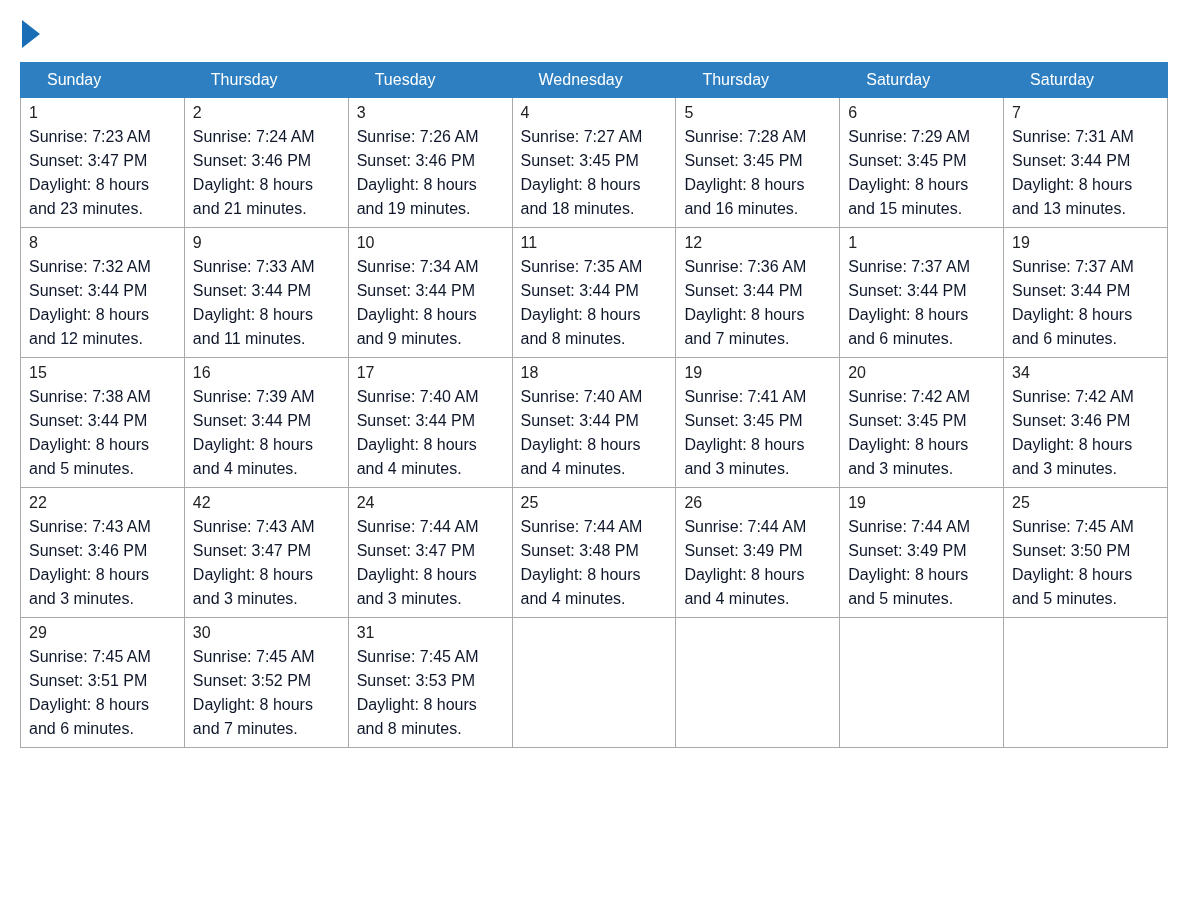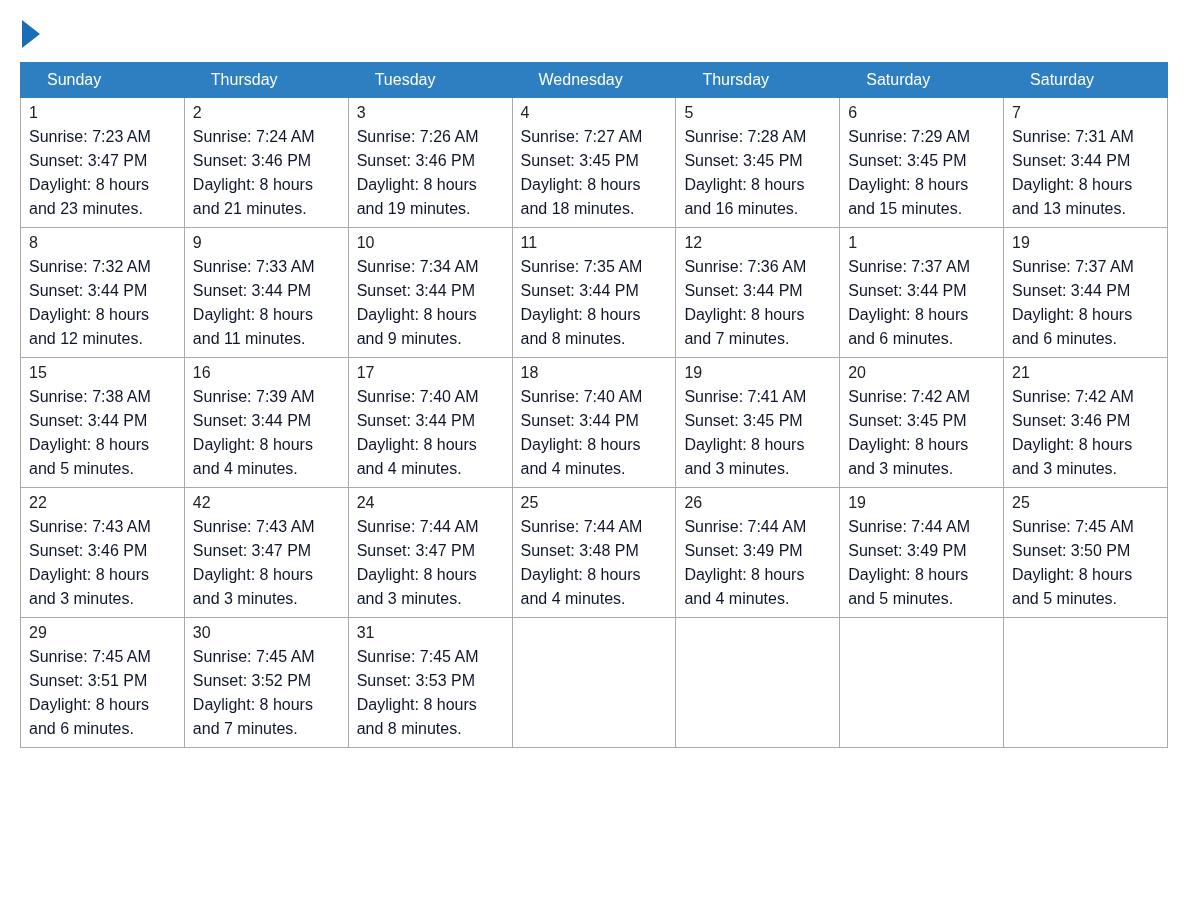--- a/index.html
+++ b/index.html
@@ -310,21 +310,21 @@
         <td>
         <span class="day-number">20</span>
         <div class="day-info">
           Sunrise: 7:42 AM<br>
           Sunset: 3:45 PM<br>
           Daylight: 8 hours<br>
           and 3 minutes.
         </div>
       </td>
         <td>
-        <span class="day-number">21</span>
+        <span class="day-number">34</span>
         <div class="day-info">
           Sunrise: 7:42 AM<br>
           Sunset: 3:46 PM<br>
           Daylight: 8 hours<br>
           and 3 minutes.
         </div>
       </td>
       </tr>
       <tr>
         <td>

